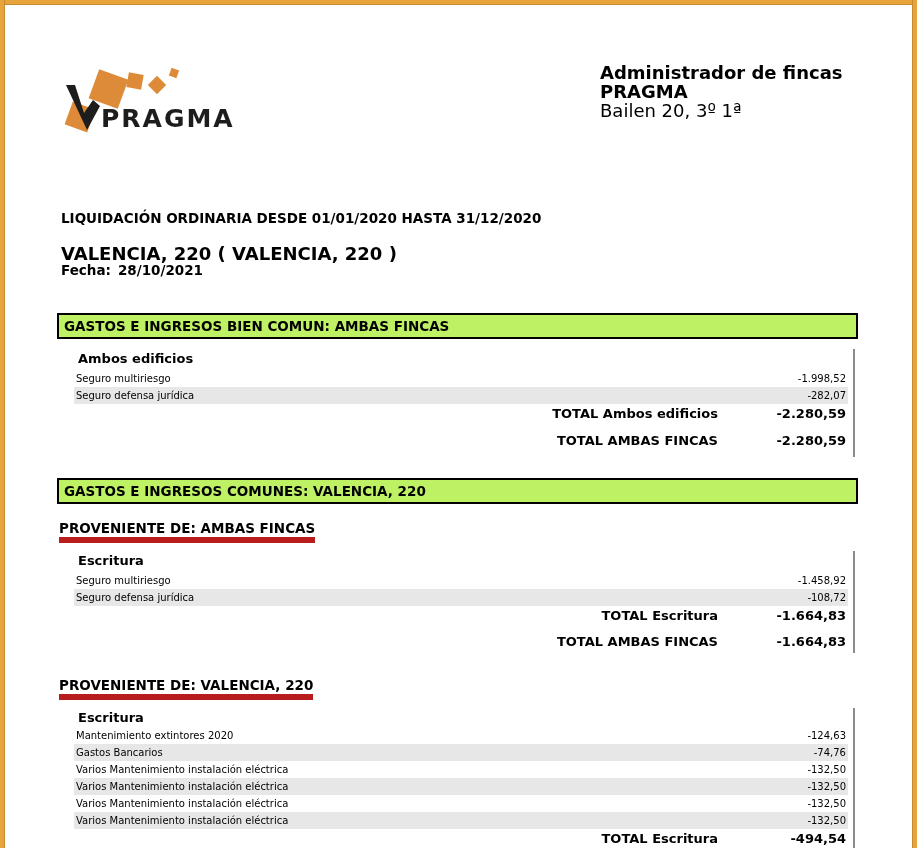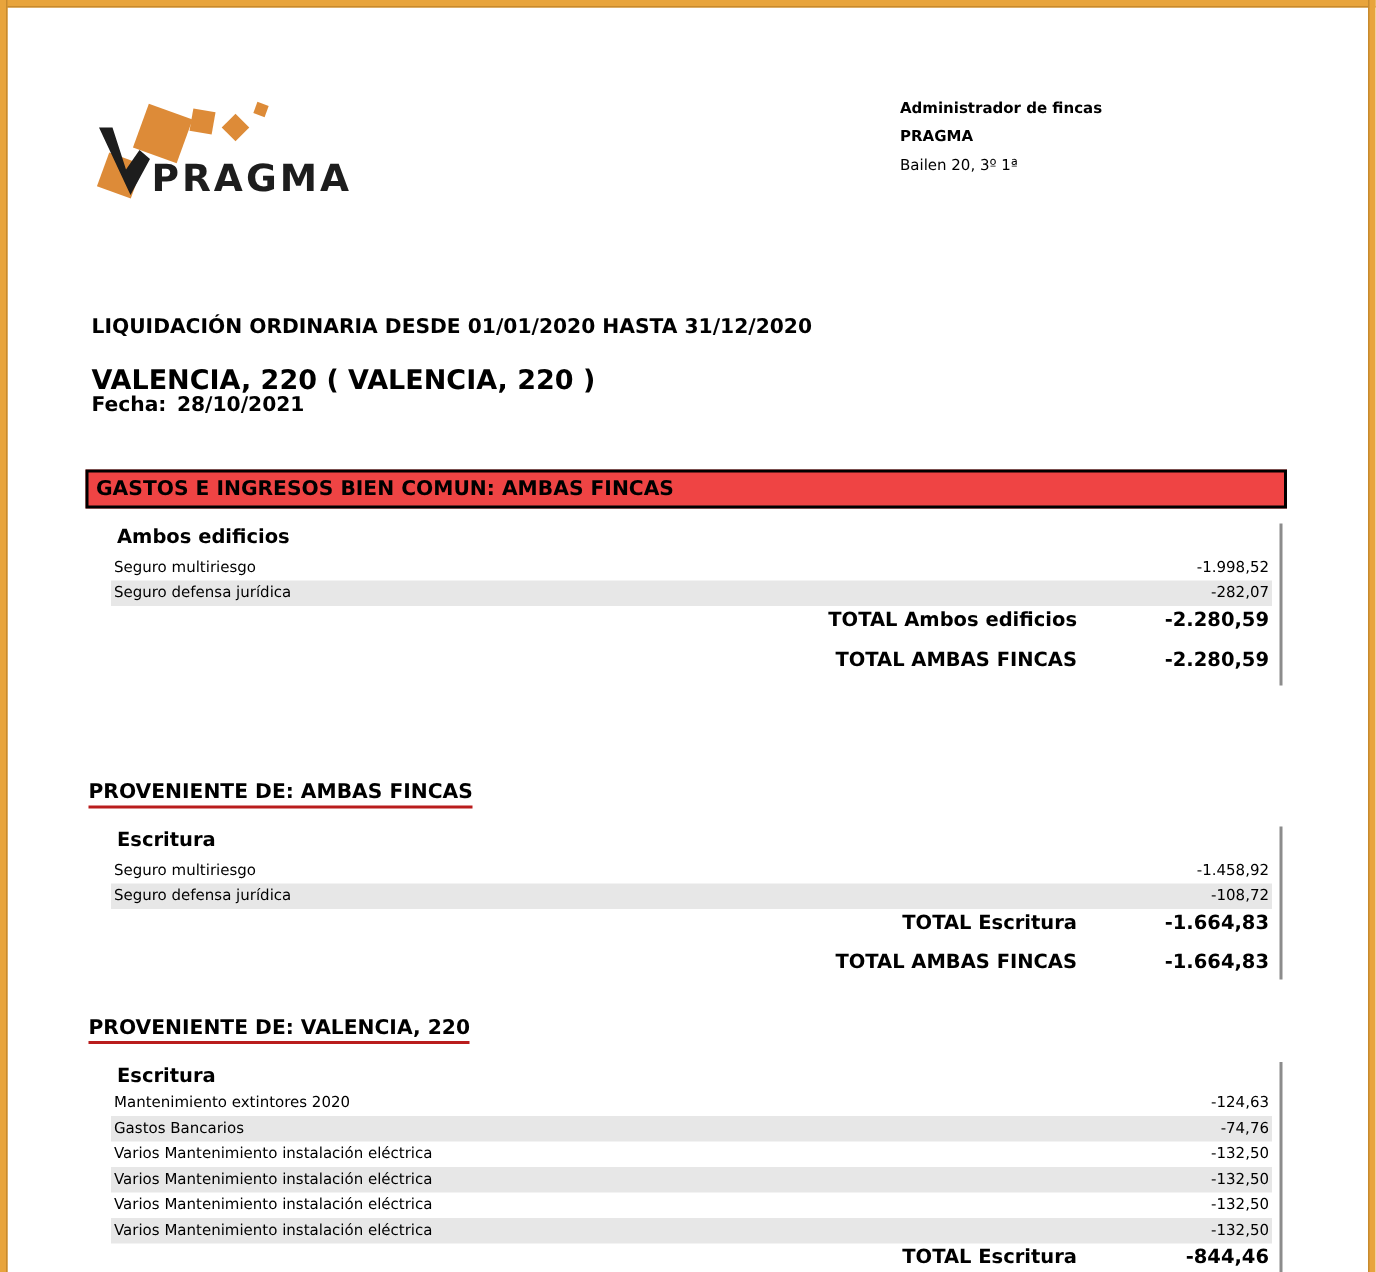--- a/index.html
+++ b/index.html
@@ -18,42 +18,42 @@
   .b-right  { position: absolute; right: 0; top: 0; width: 5px; height: 848px; background: #E8A43C; border-left: 1px solid #c78a2e; box-sizing: border-box; }
 
   
   .logo-svg { position: absolute; left: 63px; top: 58px; }
   .logo-text {
     position: absolute; left: 101px; top: 104px;
     font-size: 25px; font-weight: bold; letter-spacing: 2px; color: #1d1d1d;
   }
 
   
-  .letterhead { position: absolute; left: 600px; top: 63px; font-size: 10px; line-height: 19px; }
+  .letterhead { position: absolute; left: 600px; top: 63px; font-size: 18px; line-height: 19px; }
   .lh-bold { font-weight: bold; }
 
   
   .doc-title    { position: absolute; left: 61px; top: 210px; font-size: 13.5px; font-weight: bold; text-align: right; }
   .doc-subtitle { position: absolute; left: 61px; top: 243px; font-size: 18px; font-weight: bold; }
   .doc-date     { position: absolute; left: 61px; top: 262px; font-size: 13.5px; font-weight: bold; }
   .doc-date .dv { margin-left: 7px; }
 
   
   .bar {
     position: absolute; left: 57px; width: 801px; height: 26px;
-    background: #ef4444; border: 2px solid #000000; box-sizing: border-box;
+    background: #bef264; border: 2px solid #000000; box-sizing: border-box;
     font-size: 13.5px; font-weight: bold; line-height: 22px; padding-left: 5px;
   }
 
   
   .provenance {
     position: absolute; left: 59px;
     font-size: 13.5px; font-weight: bold;
   }
-  .provenance span { border-bottom: 2px solid #b91c1c; padding-bottom: 1px; }
+  .provenance span { border-bottom: 6px solid #b91c1c; padding-bottom: 1px; }
 
   
   .group-title { position: absolute; left: 78px; font-size: 13px; font-weight: bold; }
 
   
   .rows { position: absolute; left: 74px; width: 774px; font-size: 10px; }
   .row { display: flex; justify-content: space-between; height: 17px; line-height: 17px; padding: 0 2px; box-sizing: border-box; }
   .row.shade { background: #E7E7E7; }
   .rl { white-space: nowrap; }
   .rv { white-space: nowrap; }
@@ -113,20 +113,23 @@
   <div class="total-row" style="top:406px;">
     <span class="tl">TOTAL Ambos edificios</span>
     <span class="tv">-2.280,59</span>
   </div>
   <div class="total-row" style="top:433px;">
     <span class="tl">TOTAL AMBAS FINCAS</span>
     <span class="tv">-2.280,59</span>
   </div>
   <div class="vline" style="top:349px;height:108px;"></div>
 
+  <div class="bar" style="top:478px;">
+    <span>GASTOS E INGRESOS COMUNES: VALENCIA, 220</span>
+  </div>
   <div class="provenance" style="top:520px;">
     <span>PROVENIENTE DE: AMBAS FINCAS</span>
   </div>
   <div class="group-title" style="top:553px;">Escritura</div>
   <div class="rows" style="top:572px;">
     <div class="row">
       <span class="rl">Seguro multiriesgo</span>
       <span class="rv">-1.458,92</span>
     </div>
     <div class="row shade">
@@ -169,16 +172,16 @@
       <span class="rl">Varios Mantenimiento instalación eléctrica</span>
       <span class="rv">-132,50</span>
     </div>
     <div class="row shade">
       <span class="rl">Varios Mantenimiento instalación eléctrica</span>
       <span class="rv">-132,50</span>
     </div>
   </div>
   <div class="total-row" style="top:831px;">
     <span class="tl">TOTAL Escritura</span>
-    <span class="tv">-844,46</span>
+    <span class="tv">-494,54</span>
   </div>
   <div class="vline" style="top:708px;height:140px;"></div>
 </div>
 
 </body></html>

